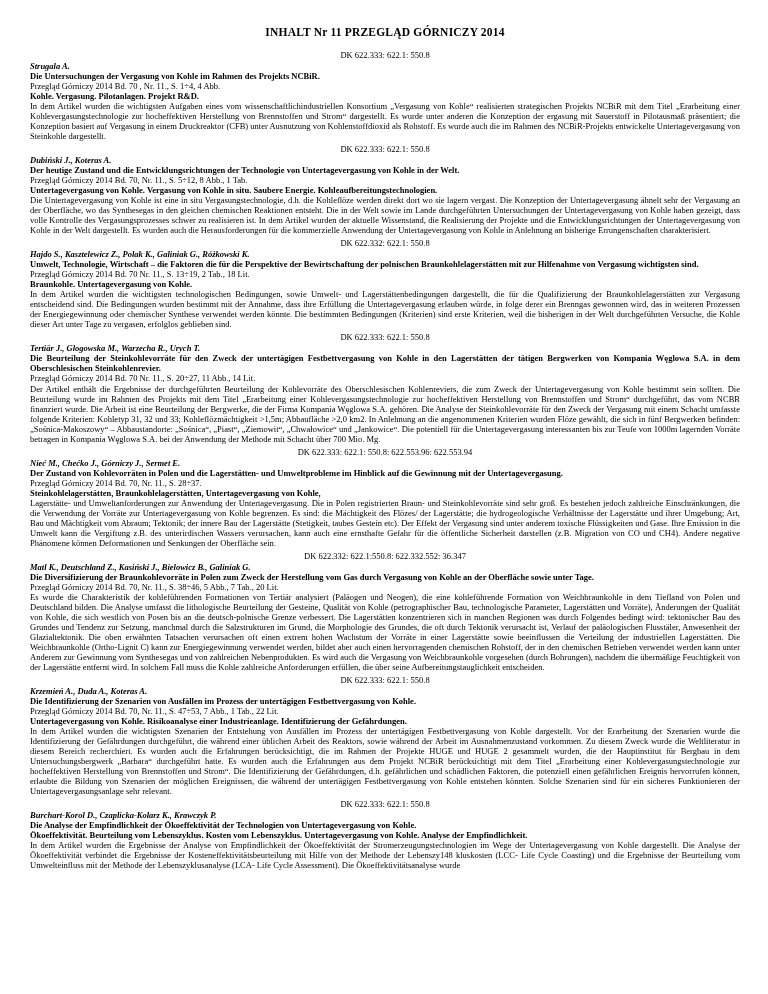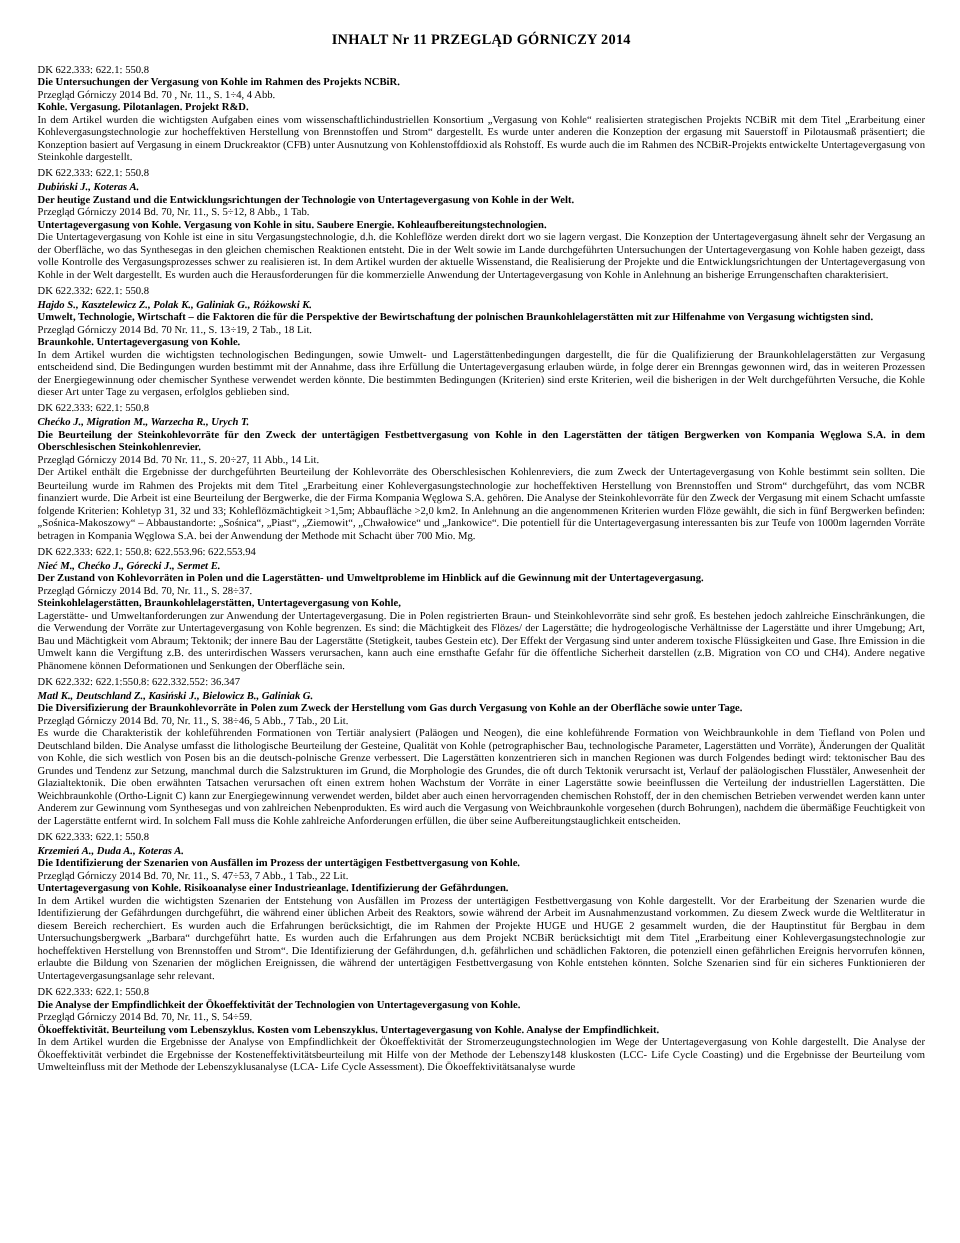--- a/index.html
+++ b/index.html
@@ -20,21 +20,21 @@
     font-weight: bold;
     text-align: center;
     margin: 0 0 12px 0;
     letter-spacing: 0.2px;
   }
   .entry {
     font-size: 8.5px;
     line-height: 1.18;
   }
   .dk {
-    text-align: left;
+    text-align: center;
     margin-top: 3px;
   }
   .authors {
     font-weight: bold;
     font-style: italic;
     margin-top: 1px;
   }
   .title {
     font-weight: bold;
     text-align: justify;
@@ -48,20 +48,21 @@
   }
 </style>
 </head>
 <body>
 
 <div class="page">
   <div class="header">INHALT Nr 11 PRZEGLĄD GÓRNICZY 2014</div>
   <div id="entries">
   <div class="entry">
     <div class="dk">DK 622.333: 622.1: 550.8</div>
+    <div class="authors">Strugala A.</div>
     <div class="title">Die Untersuchungen der Vergasung von Kohle im Rahmen des Projekts NCBiR.</div>
     <div class="ref">Przegląd Górniczy 2014 Bd. 70 , Nr. 11., S. 1÷4, 4 Abb.</div>
     <div class="keywords">Kohle. Vergasung. Pilotanlagen. Projekt R&amp;D.</div>
     <div class="abstract">In dem Artikel wurden die wichtigsten Aufgaben eines vom wissenschaftlichindustriellen Konsortium „Vergasung von Kohle“ realisierten strategischen Projekts NCBiR mit dem Titel „Erarbeitung einer Kohlevergasungstechnologie zur hocheffektiven Herstellung von Brennstoffen und Strom“ dargestellt. Es wurde unter anderen die Konzeption der ergasung mit Sauerstoff in Pilotausmaß präsentiert; die Konzeption basiert auf Vergasung in einem Druckreaktor (CFB) unter Ausnutzung von Kohlenstoffdioxid als Rohstoff. Es wurde auch die im Rahmen des NCBiR-Projekts entwickelte Untertagevergasung von Steinkohle dargestellt.</div>
   </div>
 
   <div class="entry">
     <div class="dk">DK 622.333: 622.1: 550.8</div>
     <div class="authors">Dubiński J., Koteras A.</div>
     <div class="title">Der heutige Zustand und die Entwicklungsrichtungen der Technologie von Untertagevergasung von Kohle in der Welt.</div>
@@ -74,29 +75,29 @@
     <div class="dk">DK 622.332: 622.1: 550.8</div>
     <div class="authors">Hajdo S., Kasztelewicz Z., Polak K., Galiniak G., Różkowski K.</div>
     <div class="title">Umwelt, Technologie, Wirtschaft – die Faktoren die für die Perspektive der Bewirtschaftung der polnischen Braunkohlelagerstätten mit zur Hilfenahme von Vergasung wichtigsten sind.</div>
     <div class="ref">Przegląd Górniczy 2014 Bd. 70 Nr. 11., S. 13÷19, 2 Tab., 18 Lit.</div>
     <div class="keywords">Braunkohle. Untertagevergasung von Kohle.</div>
     <div class="abstract">In dem Artikel wurden die wichtigsten technologischen Bedingungen, sowie Umwelt- und Lagerstättenbedingungen dargestellt, die für die Qualifizierung der Braunkohlelagerstätten zur Vergasung entscheidend sind. Die Bedingungen wurden bestimmt mit der Annahme, dass ihre Erfüllung die Untertagevergasung erlauben würde, in folge derer ein Brenngas gewonnen wird, das in weiteren Prozessen der Energiegewinnung oder chemischer Synthese verwendet werden könnte. Die bestimmten Bedingungen (Kriterien) sind erste Kriterien, weil die bisherigen in der Welt durchgeführten Versuche, die Kohle dieser Art unter Tage zu vergasen, erfolglos geblieben sind.</div>
   </div>
 
   <div class="entry">
     <div class="dk">DK 622.333: 622.1: 550.8</div>
-    <div class="authors">Chećko J., Migration M., Warzecha R., Urych T.</div>
+    <div class="authors">Tertiär J., Glogowska M., Warzecha R., Urych T.</div>
     <div class="title">Die Beurteilung der Steinkohlevorräte für den Zweck der untertägigen Festbettvergasung von Kohle in den Lagerstätten der tätigen Bergwerken von Kompania Węglowa S.A. in dem Oberschlesischen Steinkohlenrevier.</div>
     <div class="ref">Przegląd Górniczy 2014 Bd. 70 Nr. 11., S. 20÷27, 11 Abb., 14 Lit.</div>
     <div class="abstract">Der Artikel enthält die Ergebnisse der durchgeführten Beurteilung der Kohlevorräte des Oberschlesischen Kohlenreviers, die zum Zweck der Untertagevergasung von Kohle bestimmt sein sollten. Die Beurteilung wurde im Rahmen des Projekts mit dem Titel „Erarbeitung einer Kohlevergasungstechnologie zur hocheffektiven Herstellung von Brennstoffen und Strom“ durchgeführt, das vom NCBR finanziert wurde. Die Arbeit ist eine Beurteilung der Bergwerke, die der Firma Kompania Węglowa S.A. gehören. Die Analyse der Steinkohlevorräte für den Zweck der Vergasung mit einem Schacht umfasste folgende Kriterien: Kohletyp 31, 32 und 33; Kohleflözmächtigkeit &gt;1,5m; Abbaufläche &gt;2,0 km2. In Anlehnung an die angenommenen Kriterien wurden Flöze gewählt, die sich in fünf Bergwerken befinden: „Sośnica-Makoszowy“ – Abbaustandorte: „Sośnica“, „Piast“, „Ziemowit“, „Chwałowice“ und „Jankowice“. Die potentiell für die Untertagevergasung interessanten bis zur Teufe von 1000m lagernden Vorräte betragen in Kompania Węglowa S.A. bei der Anwendung der Methode mit Schacht über 700 Mio. Mg.</div>
   </div>
 
   <div class="entry">
     <div class="dk">DK 622.333: 622.1: 550.8: 622.553.96: 622.553.94</div>
-    <div class="authors">Nieć M., Chećko J., Górecki J., Sermet E.</div>
+    <div class="authors">Nieć M., Chećko J., Górniczy J., Sermet E.</div>
     <div class="title">Der Zustand von Kohlevorräten in Polen und die Lagerstätten- und Umweltprobleme im Hinblick auf die Gewinnung mit der Untertagevergasung.</div>
     <div class="ref">Przegląd Górniczy 2014 Bd. 70, Nr. 11., S. 28÷37.</div>
     <div class="keywords">Steinkohlelagerstätten, Braunkohlelagerstätten, Untertagevergasung von Kohle,</div>
     <div class="abstract">Lagerstätte- und Umweltanforderungen zur Anwendung der Untertagevergasung. Die in Polen registrierten Braun- und Steinkohlevorräte sind sehr groß. Es bestehen jedoch zahlreiche Einschränkungen, die die Verwendung der Vorräte zur Untertagevergasung von Kohle begrenzen. Es sind: die Mächtigkeit des Flözes/ der Lagerstätte; die hydrogeologische Verhältnisse der Lagerstätte und ihrer Umgebung; Art, Bau und Mächtigkeit vom Abraum; Tektonik; der innere Bau der Lagerstätte (Stetigkeit, taubes Gestein etc). Der Effekt der Vergasung sind unter anderem toxische Flüssigkeiten und Gase. Ihre Emission in die Umwelt kann die Vergiftung z.B. des unterirdischen Wassers verursachen, kann auch eine ernsthafte Gefahr für die öffentliche Sicherheit darstellen (z.B. Migration von CO und CH4). Andere negative Phänomene können Deformationen und Senkungen der Oberfläche sein.</div>
   </div>
 
   <div class="entry">
     <div class="dk">DK 622.332: 622.1:550.8: 622.332.552: 36.347</div>
     <div class="authors">Matl K., Deutschland Z., Kasiński J., Bielowicz B., Galiniak G.</div>
     <div class="title">Die Diversifizierung der Braunkohlevorräte in Polen zum Zweck der Herstellung vom Gas durch Vergasung von Kohle an der Oberfläche sowie unter Tage.</div>
@@ -108,19 +109,19 @@
     <div class="dk">DK 622.333: 622.1: 550.8</div>
     <div class="authors">Krzemień A., Duda A., Koteras A.</div>
     <div class="title">Die Identifizierung der Szenarien von Ausfällen im Prozess der untertägigen Festbettvergasung von Kohle.</div>
     <div class="ref">Przegląd Górniczy 2014 Bd. 70, Nr. 11., S. 47÷53, 7 Abb., 1 Tab., 22 Lit.</div>
     <div class="keywords">Untertagevergasung von Kohle. Risikoanalyse einer Industrieanlage. Identifizierung der Gefährdungen.</div>
     <div class="abstract">In dem Artikel wurden die wichtigsten Szenarien der Entstehung von Ausfällen im Prozess der untertägigen Festbettvergasung von Kohle dargestellt. Vor der Erarbeitung der Szenarien wurde die Identifizierung der Gefährdungen durchgeführt, die während einer üblichen Arbeit des Reaktors, sowie während der Arbeit im Ausnahmenzustand vorkommen. Zu diesem Zweck wurde die Weltliteratur in diesem Bereich recherchiert. Es wurden auch die Erfahrungen berücksichtigt, die im Rahmen der Projekte HUGE und HUGE 2 gesammelt wurden, die der Hauptinstitut für Bergbau in dem Untersuchungsbergwerk „Barbara“ durchgeführt hatte. Es wurden auch die Erfahrungen aus dem Projekt NCBiR berücksichtigt mit dem Titel „Erarbeitung einer Kohlevergasungstechnologie zur hocheffektiven Herstellung von Brennstoffen und Strom“. Die Identifizierung der Gefährdungen, d.h. gefährlichen und schädlichen Faktoren, die potenziell einen gefährlichen Ereignis hervorrufen können, erlaubte die Bildung von Szenarien der möglichen Ereignissen, die während der untertägigen Festbettvergasung von Kohle entstehen könnten. Solche Szenarien sind für ein sicheres Funktionieren der Untertagevergasungsanlage sehr relevant.</div>
   </div>
 
   <div class="entry">
     <div class="dk">DK 622.333: 622.1: 550.8</div>
+    <div class="authors">Burchart-Korol D., Czaplicka-Kolarz K., Krawczyk P.</div>
     <div class="title">Die Analyse der Empfindlichkeit der Ökoeffektivität der Technologien von Untertagevergasung von Kohle.</div>
-    <div class="ref">Przegląd Górniczy 2014 Bd. 70, Nr. 11., S. 54÷59.</div>
     <div class="keywords">Ökoeffektivität. Beurteilung vom Lebenszyklus. Kosten vom Lebenszyklus. Untertagevergasung von Kohle. Analyse der Empfindlichkeit.</div>
     <div class="abstract">In dem Artikel wurden die Ergebnisse der Analyse von Empfindlichkeit der Ökoeffektivität der Stromerzeugungstechnologien im Wege der Untertagevergasung von Kohle dargestellt. Die Analyse der Ökoeffektivität verbindet die Ergebnisse der Kosteneffektivitätsbeurteilung mit Hilfe von der Methode der Lebenszy148 kluskosten (LCC- Life Cycle Coasting) und die Ergebnisse der Beurteilung vom Umwelteinfluss mit der Methode der Lebenszyklusanalyse (LCA- Life Cycle Assessment). Die Ökoeffektivitätsanalyse wurde</div>
   </div>
 </div>
 </div>
 
 </body></html>

